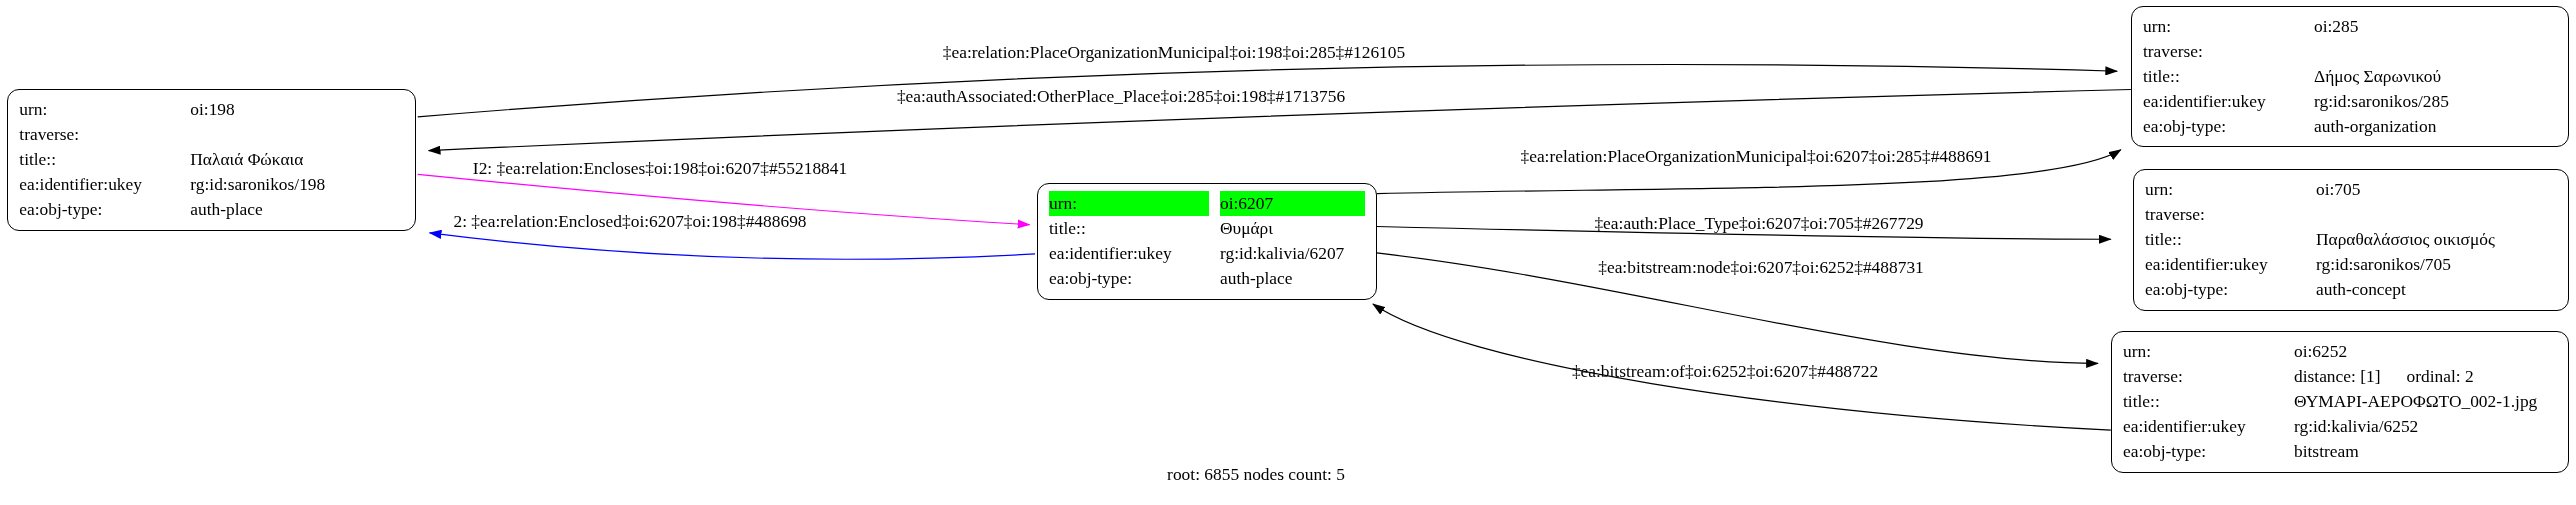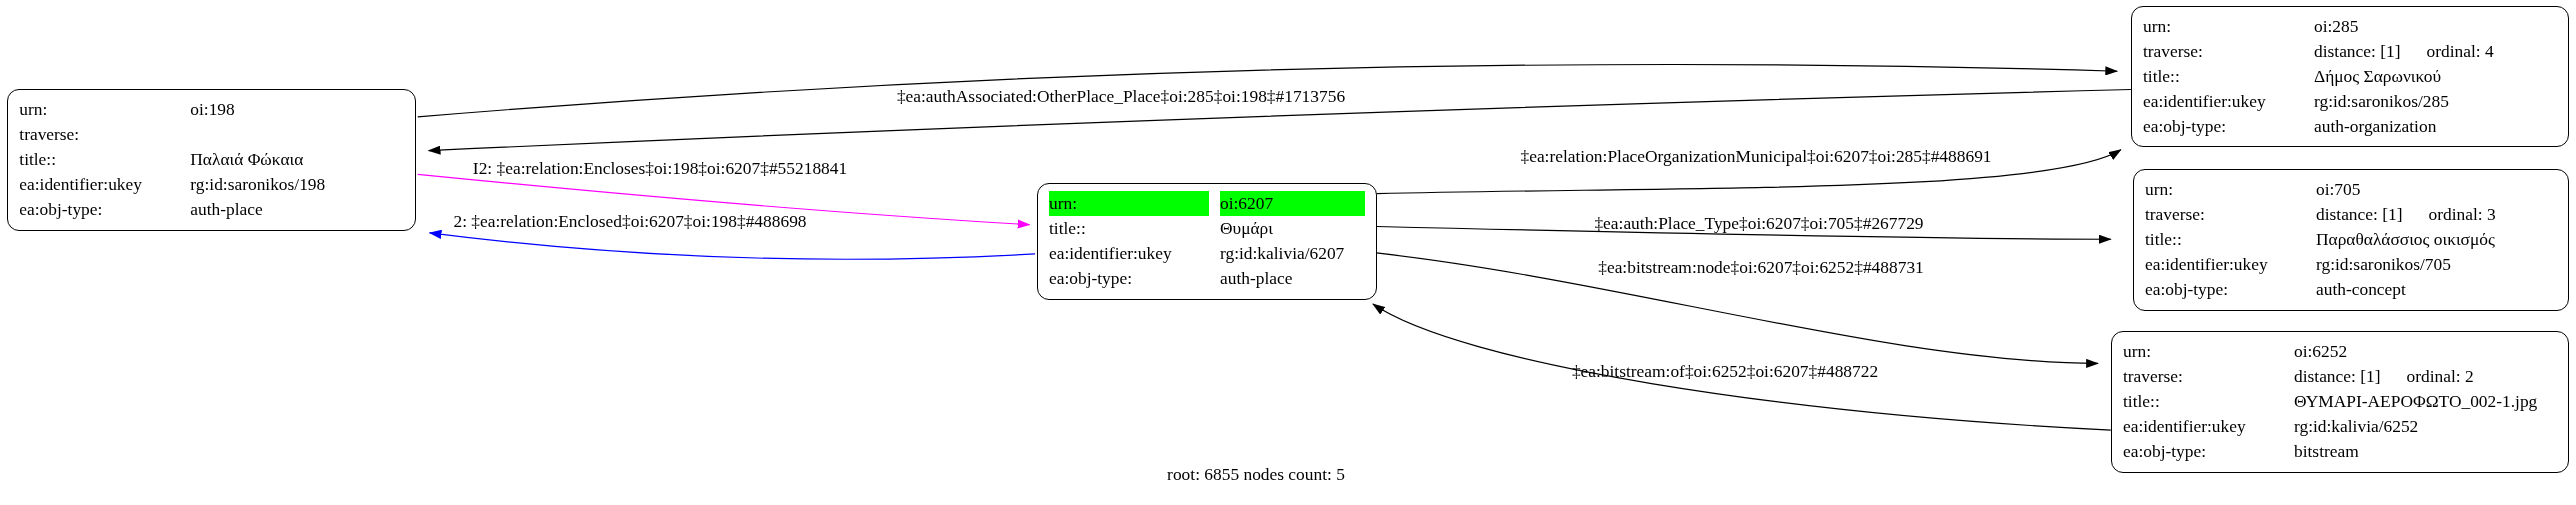--- a/index.html
+++ b/index.html
@@ -61,20 +61,21 @@
     <path d="M 457 128 Q 1400 50 2318 78" fill="none" stroke-width="1.3" marker-end="url(#arrow-k)" stroke="#000000"></path>
     <path d="M 2333 98 Q 1350 124 469 165" fill="none" stroke-width="1.3" marker-end="url(#arrow-k)" stroke="#000000"></path>
     <path d="M 457 191 Q 850 230 1127 246" fill="none" stroke-width="1.3" marker-end="url(#arrow-m)" stroke="#ff00ff"></path>
     <path d="M 1133 278 Q 800 297 470 255" fill="none" stroke-width="1.3" marker-end="url(#arrow-b)" stroke="#0000ff"></path>
     <path d="M 1507 212 C 1850 204 2245 212 2322 164" fill="none" stroke-width="1.3" marker-end="url(#arrow-k)" stroke="#000000"></path>
     <path d="M 1507 248 C 1800 255 2100 262 2311 262" fill="none" stroke-width="1.3" marker-end="url(#arrow-k)" stroke="#000000"></path>
     <path d="M 1507 277 C 1780 308 2070 397 2297 398" fill="none" stroke-width="1.3" marker-end="url(#arrow-k)" stroke="#000000"></path>
     <path d="M 2311 471 C 1950 453 1600 399 1503 333" fill="none" stroke-width="1.3" marker-end="url(#arrow-k)" stroke="#000000"></path>
   </svg>
 
+  <div class="edge-label" style="left:1174px;top:42px;">‡ea:relation:PlaceOrganizationMunicipal‡oi:198‡oi:285‡#126105</div>
   <div class="edge-label" style="left:1121px;top:86px;">‡ea:authAssociated:OtherPlace_Place‡oi:285‡oi:198‡#1713756</div>
   <div class="edge-label" style="left:660px;top:158px;">I2: ‡ea:relation:Encloses‡oi:198‡oi:6207‡#55218841</div>
   <div class="edge-label" style="left:630px;top:211px;">2: ‡ea:relation:Enclosed‡oi:6207‡oi:198‡#488698</div>
   <div class="edge-label" style="left:1756px;top:146px;">‡ea:relation:PlaceOrganizationMunicipal‡oi:6207‡oi:285‡#488691</div>
   <div class="edge-label" style="left:1759px;top:213px;">‡ea:auth:Place_Type‡oi:6207‡oi:705‡#267729</div>
   <div class="edge-label" style="left:1761px;top:257px;">‡ea:bitstream:node‡oi:6207‡oi:6252‡#488731</div>
   <div class="edge-label" style="left:1725px;top:361px;font-family:Liberation Serif, serif;">‡ea:bitstream:of‡oi:6252‡oi:6207‡#488722</div>
 
   <div class="node" style="left:7.3px;top:89px;width:409px;">
     <div class="row">
@@ -117,21 +118,20 @@
     </div>
   </div>
 
   <div class="node" style="left:2131px;top:5.5px;width:438px;">
     <div class="row">
       <div class="cell key">urn:</div>
       <div class="cell val">oi:285</div>
     </div>
     <div class="row">
       <div class="cell key">traverse:</div>
-      <div class="cell val">distance: [1]      ordinal: 4</div>
     </div>
     <div class="row">
       <div class="cell key">title::</div>
       <div class="cell val">Δήμος Σαρωνικού</div>
     </div>
     <div class="row">
       <div class="cell key">ea:identifier:ukey</div>
       <div class="cell val">rg:id:saronikos/285</div>
     </div>
     <div class="row">
@@ -140,21 +140,20 @@
     </div>
   </div>
 
   <div class="node" style="left:2133px;top:169px;width:436px;">
     <div class="row">
       <div class="cell key">urn:</div>
       <div class="cell val">oi:705</div>
     </div>
     <div class="row">
       <div class="cell key">traverse:</div>
-      <div class="cell val">distance: [1]      ordinal: 3</div>
     </div>
     <div class="row">
       <div class="cell key">title::</div>
       <div class="cell val">Παραθαλάσσιος οικισμός</div>
     </div>
     <div class="row">
       <div class="cell key">ea:identifier:ukey</div>
       <div class="cell val">rg:id:saronikos/705</div>
     </div>
     <div class="row">

